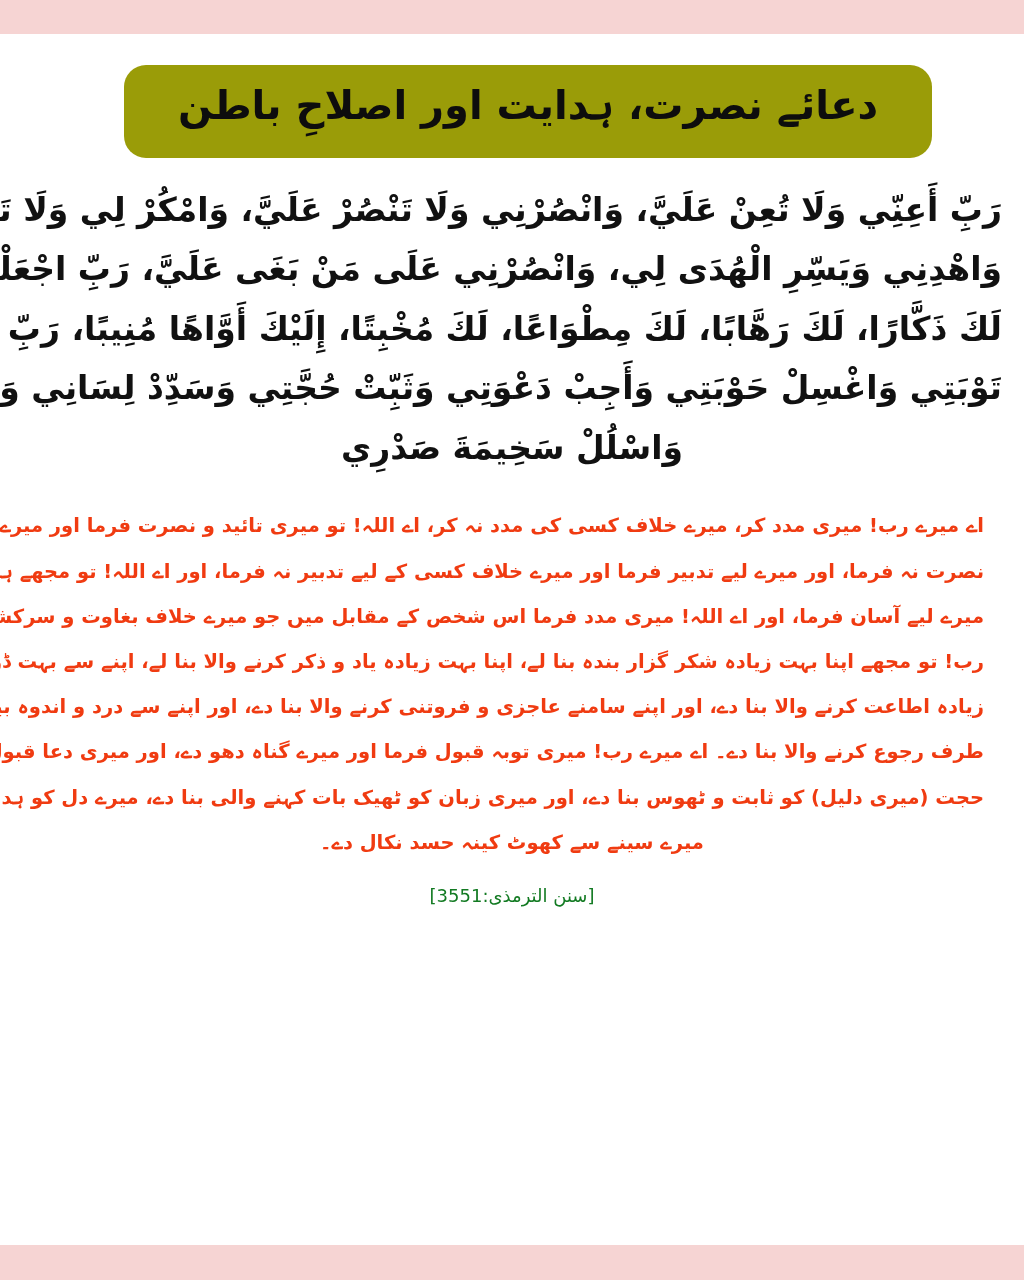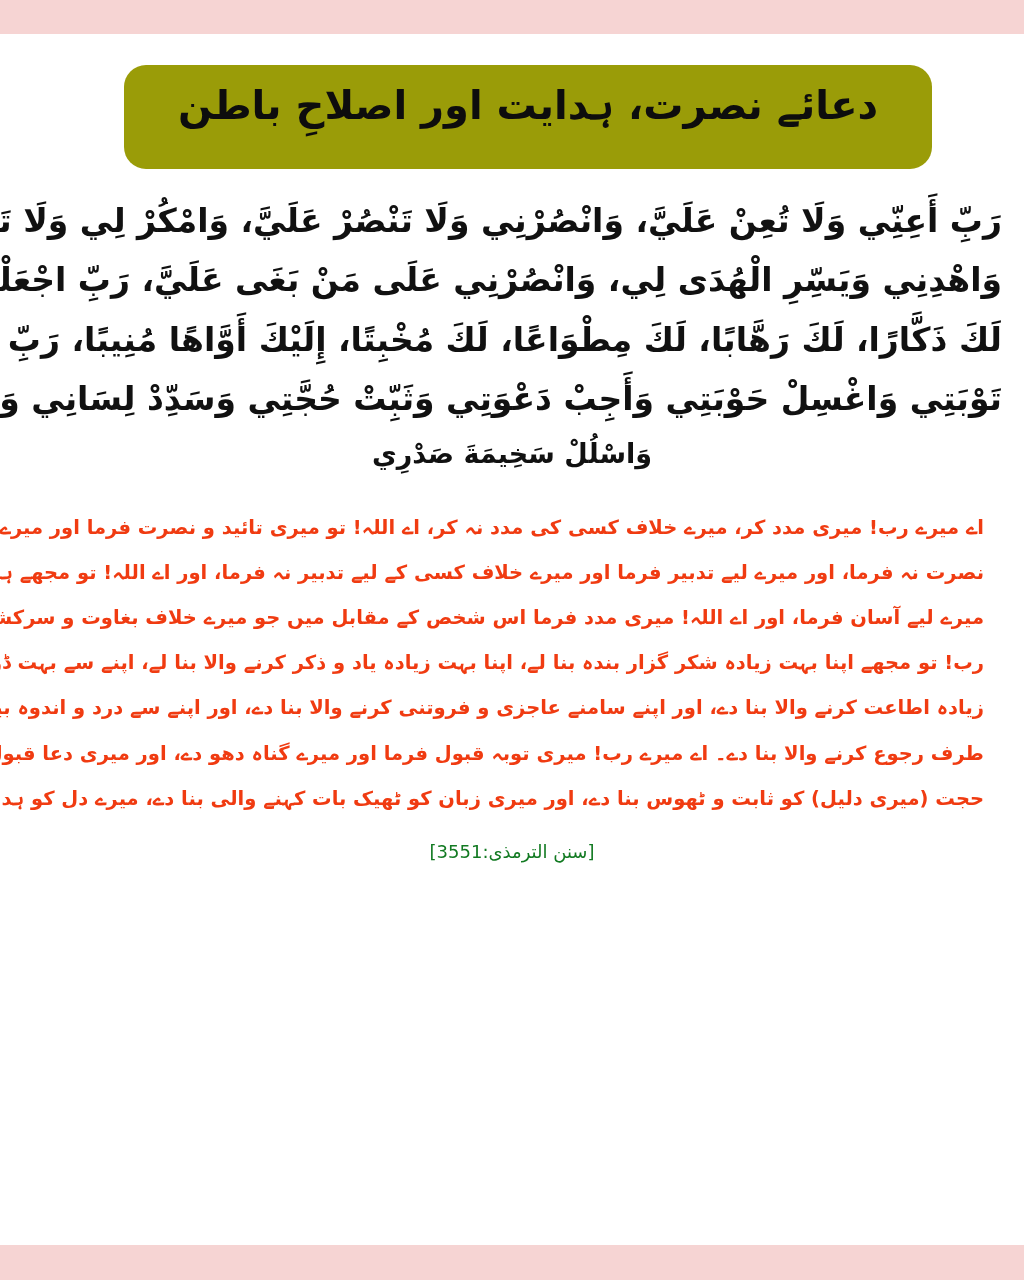--- a/index.html
+++ b/index.html
@@ -41,21 +41,21 @@
 
   
   .title-wrap {
     display: flex;
     justify-content: center;
     margin-top: 31px;
   }
   .title-banner {
     background: #9a9c08;
     border-radius: 22px;
-    padding: 13px 54px 37px 54px;
+    padding: 13px 54px 26px 54px;
     min-width: 560px;
     text-align: center;
     box-sizing: border-box;
     margin-left: 32px;
   }
   .title-text {
     color: #0d0d0d;
     font-size: 40px;
     line-height: 1.35;
     font-weight: 700;
@@ -90,21 +90,21 @@
   .arabic-line {
     font-size: 33px;
     line-height: 1.62;
     font-weight: 700;
     padding: 3px 4px;
     white-space: nowrap;
     letter-spacing: 0px;
     font-family: "DejaVu Sans", "Liberation Sans", sans-serif;
   }
   .arabic-line.short {
-    font-size: 27px;
+    font-size: 33px;
   }
 
   
   .urdu-block {
     margin-top: 26px;
     direction: rtl;
     color: #f03b11;
     padding: 0 22px;
   }
   .urdu-line {
@@ -159,20 +159,21 @@
     </div>
 
     <div class="urdu-block">
       <div class="urdu-line">اے میرے رب! میری مدد کر، میرے خلاف کسی کی مدد نہ کر، اے اللہ! تو میری تائید و نصرت فرما اور میرے خلاف کسی کی تائید و</div>
       <div class="urdu-line">نصرت نہ فرما، اور میرے لیے تدبیر فرما اور میرے خلاف کسی کے لیے تدبیر نہ فرما، اور اے اللہ! تو مجھے ہدایت بخش اور ہدایت کو</div>
       <div class="urdu-line">میرے لیے آسان فرما، اور اے اللہ! میری مدد فرما اس شخص کے مقابل میں جو میرے خلاف بغاوت و سرکشی کرے، اے میرے</div>
       <div class="urdu-line">رب! تو مجھے اپنا بہت زیادہ شکر گزار بندہ بنا لے، اپنا بہت زیادہ یاد و ذکر کرنے والا بنا لے، اپنے سے بہت ڈرنے والا بنا دے، اپنی بہت</div>
       <div class="urdu-line">زیادہ اطاعت کرنے والا بنا دے، اور اپنے سامنے عاجزی و فروتنی کرنے والا بنا دے، اور اپنے سے درد و اندوہ بیان کرنے اور اپنی</div>
       <div class="urdu-line">طرف رجوع کرنے والا بنا دے۔ اے میرے رب! میری توبہ قبول فرما اور میرے گناہ دھو دے، اور میری دعا قبول فرما، اور میری</div>
       <div class="urdu-line">حجت (میری دلیل) کو ثابت و ٹھوس بنا دے، اور میری زبان کو ٹھیک بات کہنے والی بنا دے، میرے دل کو ہدایت فرما، اور</div>
+      <div class="urdu-line last">میرے سینے سے کھوٹ کینہ حسد نکال دے۔</div>
     </div>
 
     <div class="citation-wrap">
       <span class="citation">[سنن الترمذی:3551]</span>
     </div>
 
   </div>
 
   <div class="edge-band bottom"></div>
 

